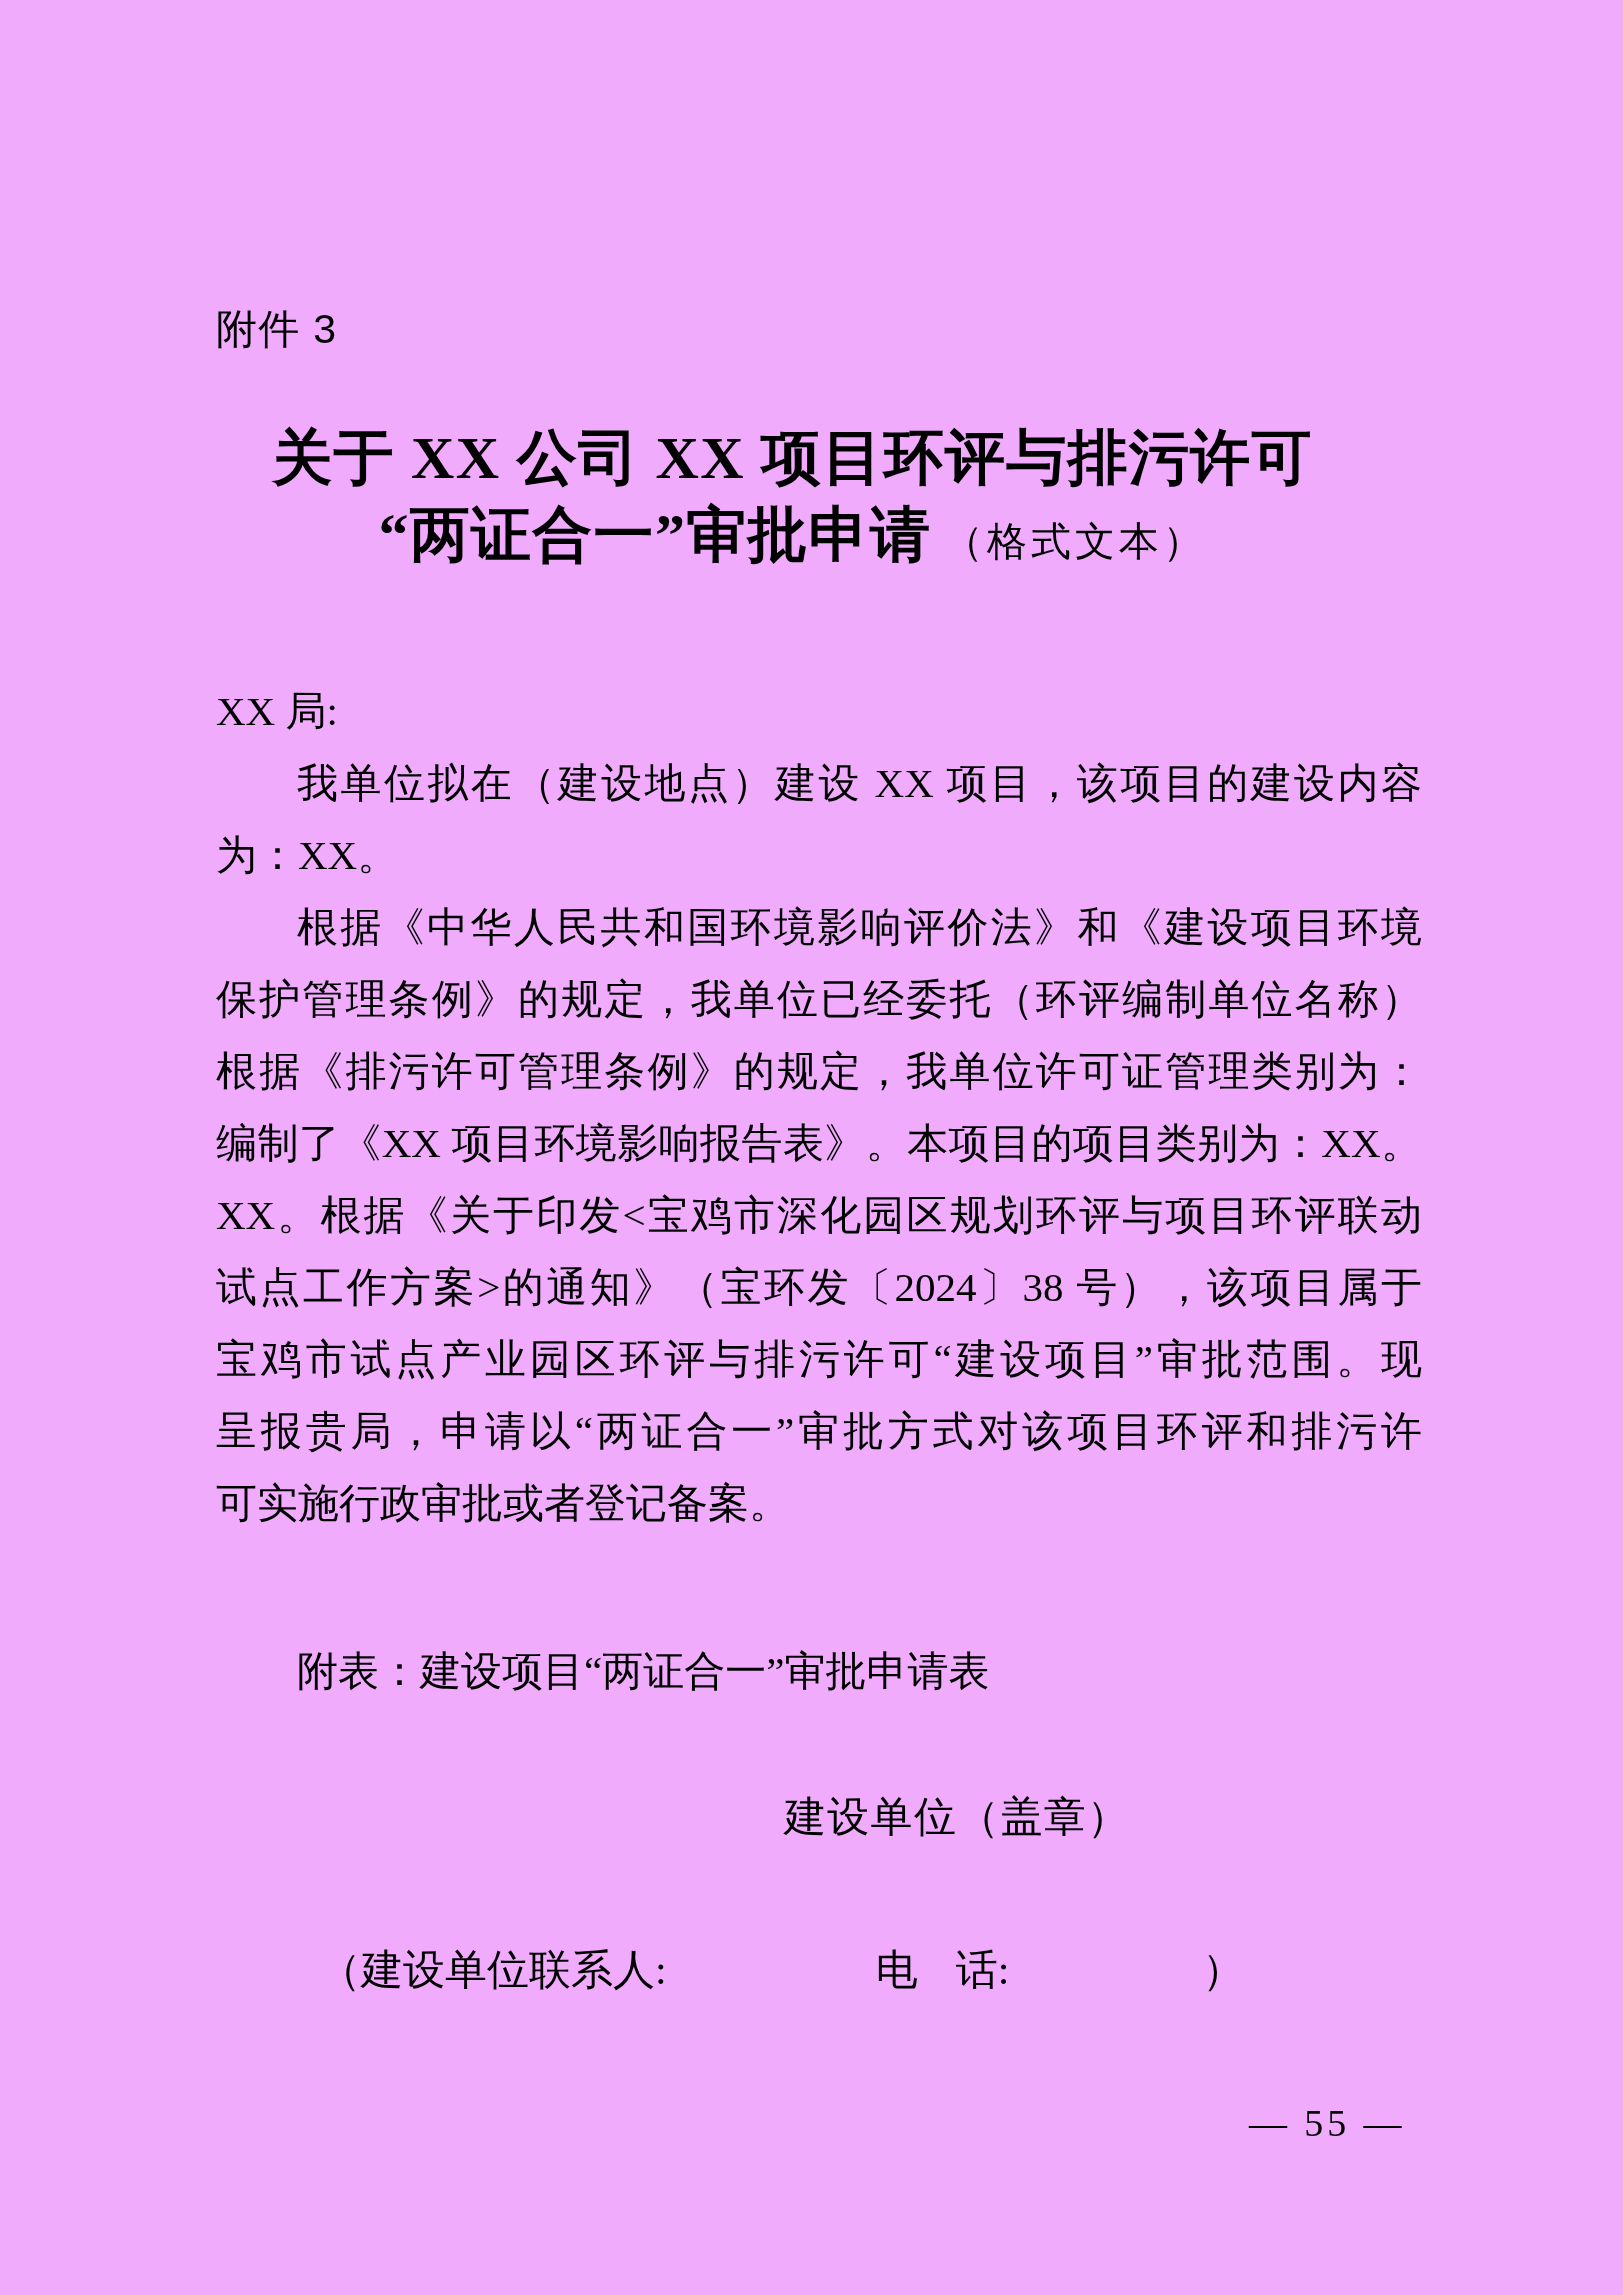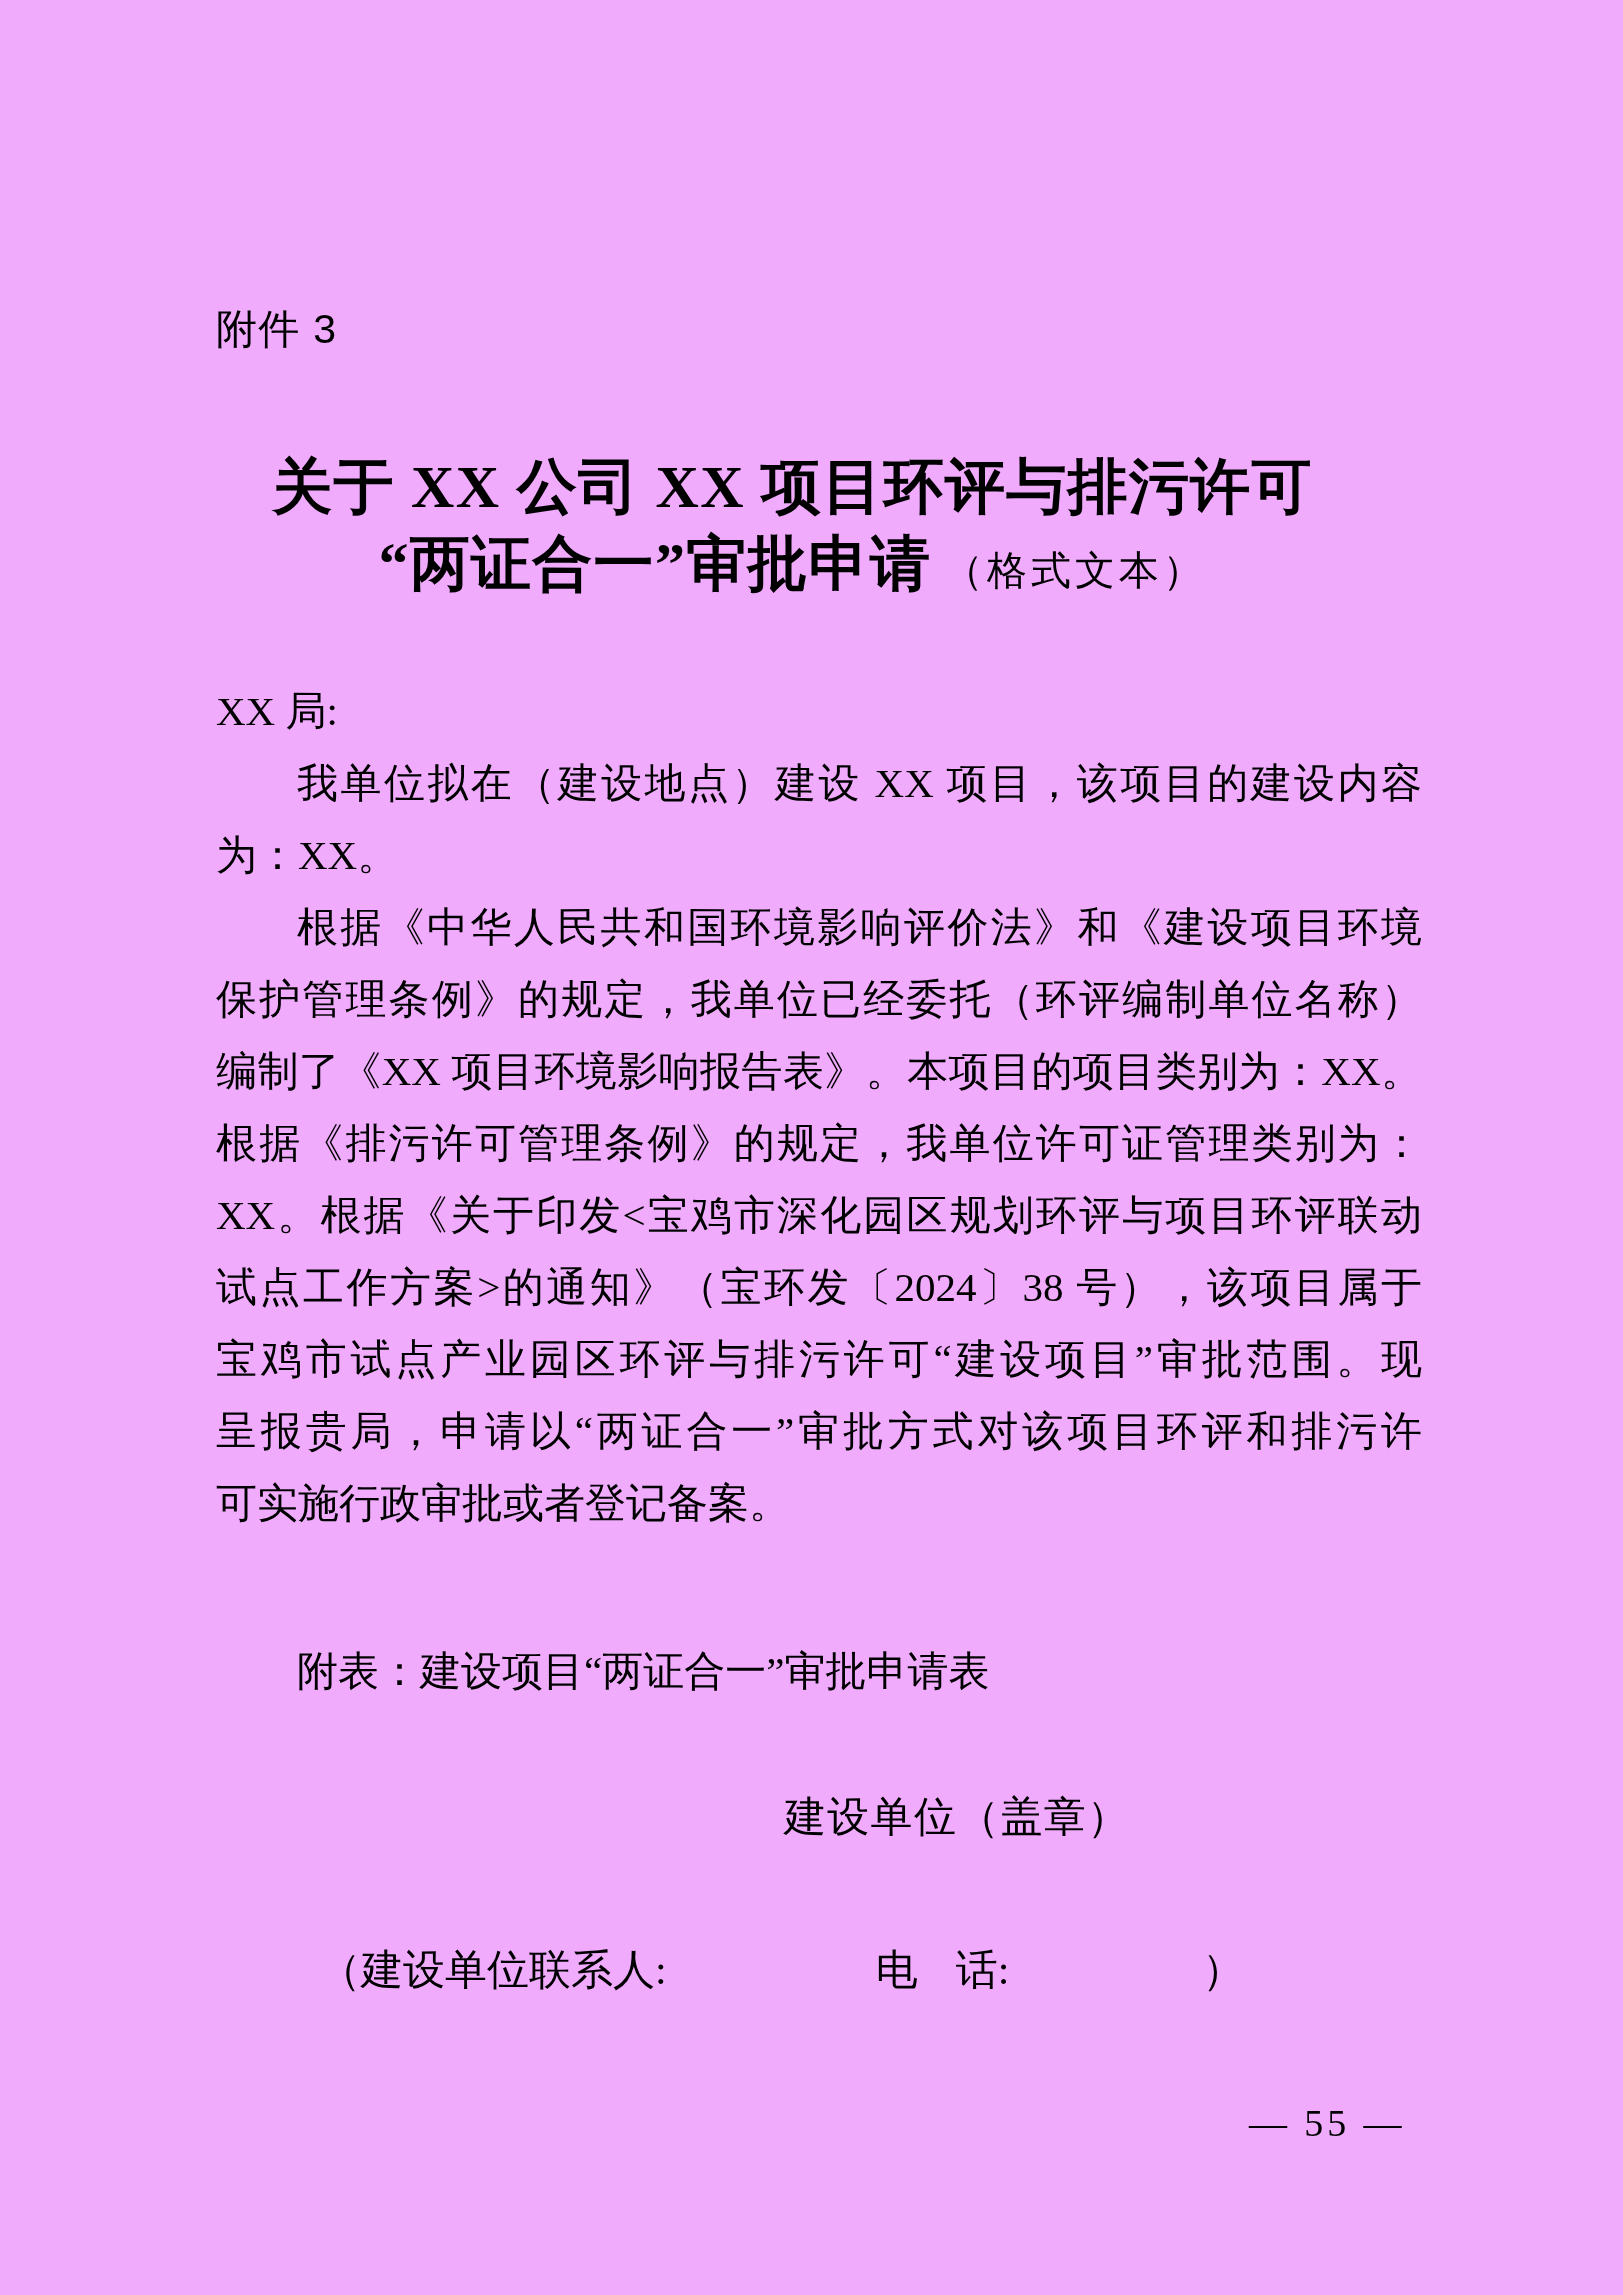--- a/index.html
+++ b/index.html
@@ -20,21 +20,21 @@
     top: 300px;
     font-family: "Liberation Sans", sans-serif;
     font-size: 41px;
     line-height: 59px;
     letter-spacing: 1.3px;
   }
   
   .title {
     position: absolute;
     left: 0;
-    top: 449px;
+    top: 420px;
     width: 1524px;
     padding-left: 61px;
     box-sizing: border-box;
     text-align: center;
     font-weight: bold;
     font-size: 60px;
     line-height: 77px;
     letter-spacing: 1.3px;
     white-space: nowrap;
   }
@@ -107,22 +107,22 @@
       <span>“两证合一”审批申请</span><span class="note">（格式文本）</span>
     </div>
   </div>
 
   <div class="body-block">
     <div class="bline">XX 局:</div>
     <div class="bline j indent">我单位拟在（建设地点）建设 XX 项目，该项目的建设内容</div>
     <div class="bline">为：XX。</div>
     <div class="bline j indent">根据《中华人民共和国环境影响评价法》和《建设项目环境</div>
     <div class="bline j">保护管理条例》的规定，我单位已经委托（环评编制单位名称）</div>
+    <div class="bline j">根据《排污许可管理条例》的规定，我单位许可证管理类别为：</div>
     <div class="bline j">编制了《XX 项目环境影响报告表》。本项目的项目类别为：XX。</div>
-    <div class="bline j">根据《排污许可管理条例》的规定，我单位许可证管理类别为：</div>
     <div class="bline j">XX。根据《关于印发&lt;宝鸡市深化园区规划环评与项目环评联动</div>
     <div class="bline j">试点工作方案&gt;的通知》（宝环发〔2024〕38 号），该项目属于</div>
     <div class="bline j">宝鸡市试点产业园区环评与排污许可“建设项目”审批范围。现</div>
     <div class="bline j">呈报贵局，申请以“两证合一”审批方式对该项目环评和排污许</div>
     <div class="bline">可实施行政审批或者登记备案。</div>
     <div class="bline indent attach-note">附表：建设项目“两证合一”审批申请表</div>
   </div>
 
   <div class="sig-org">建设单位（盖章）</div>
 

